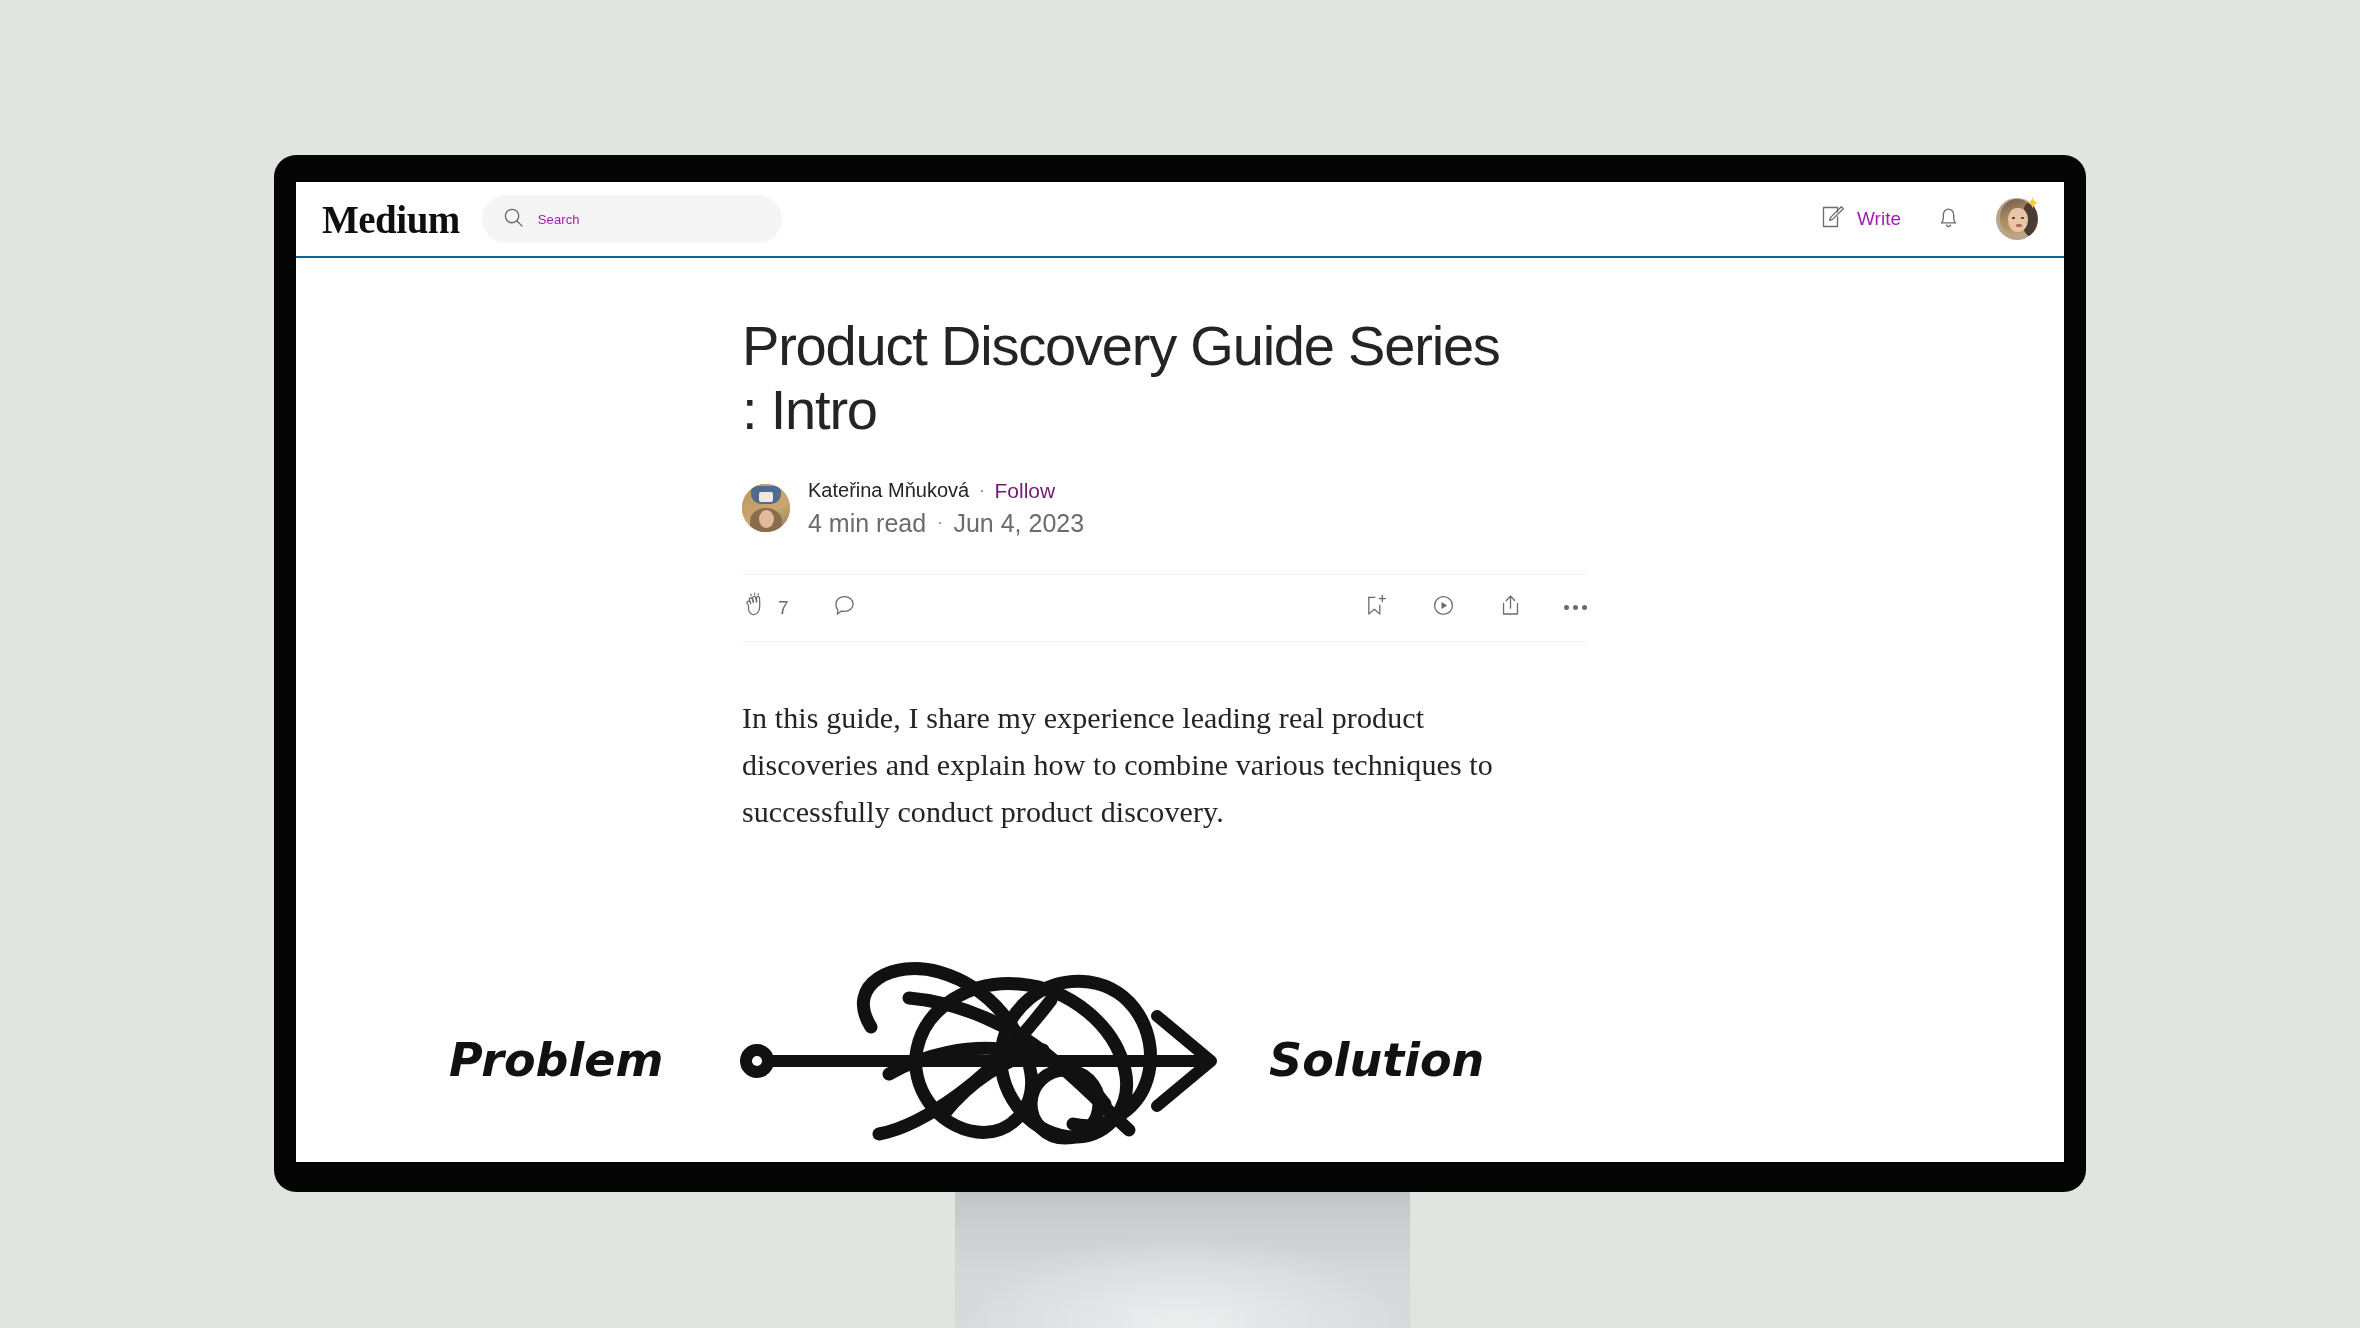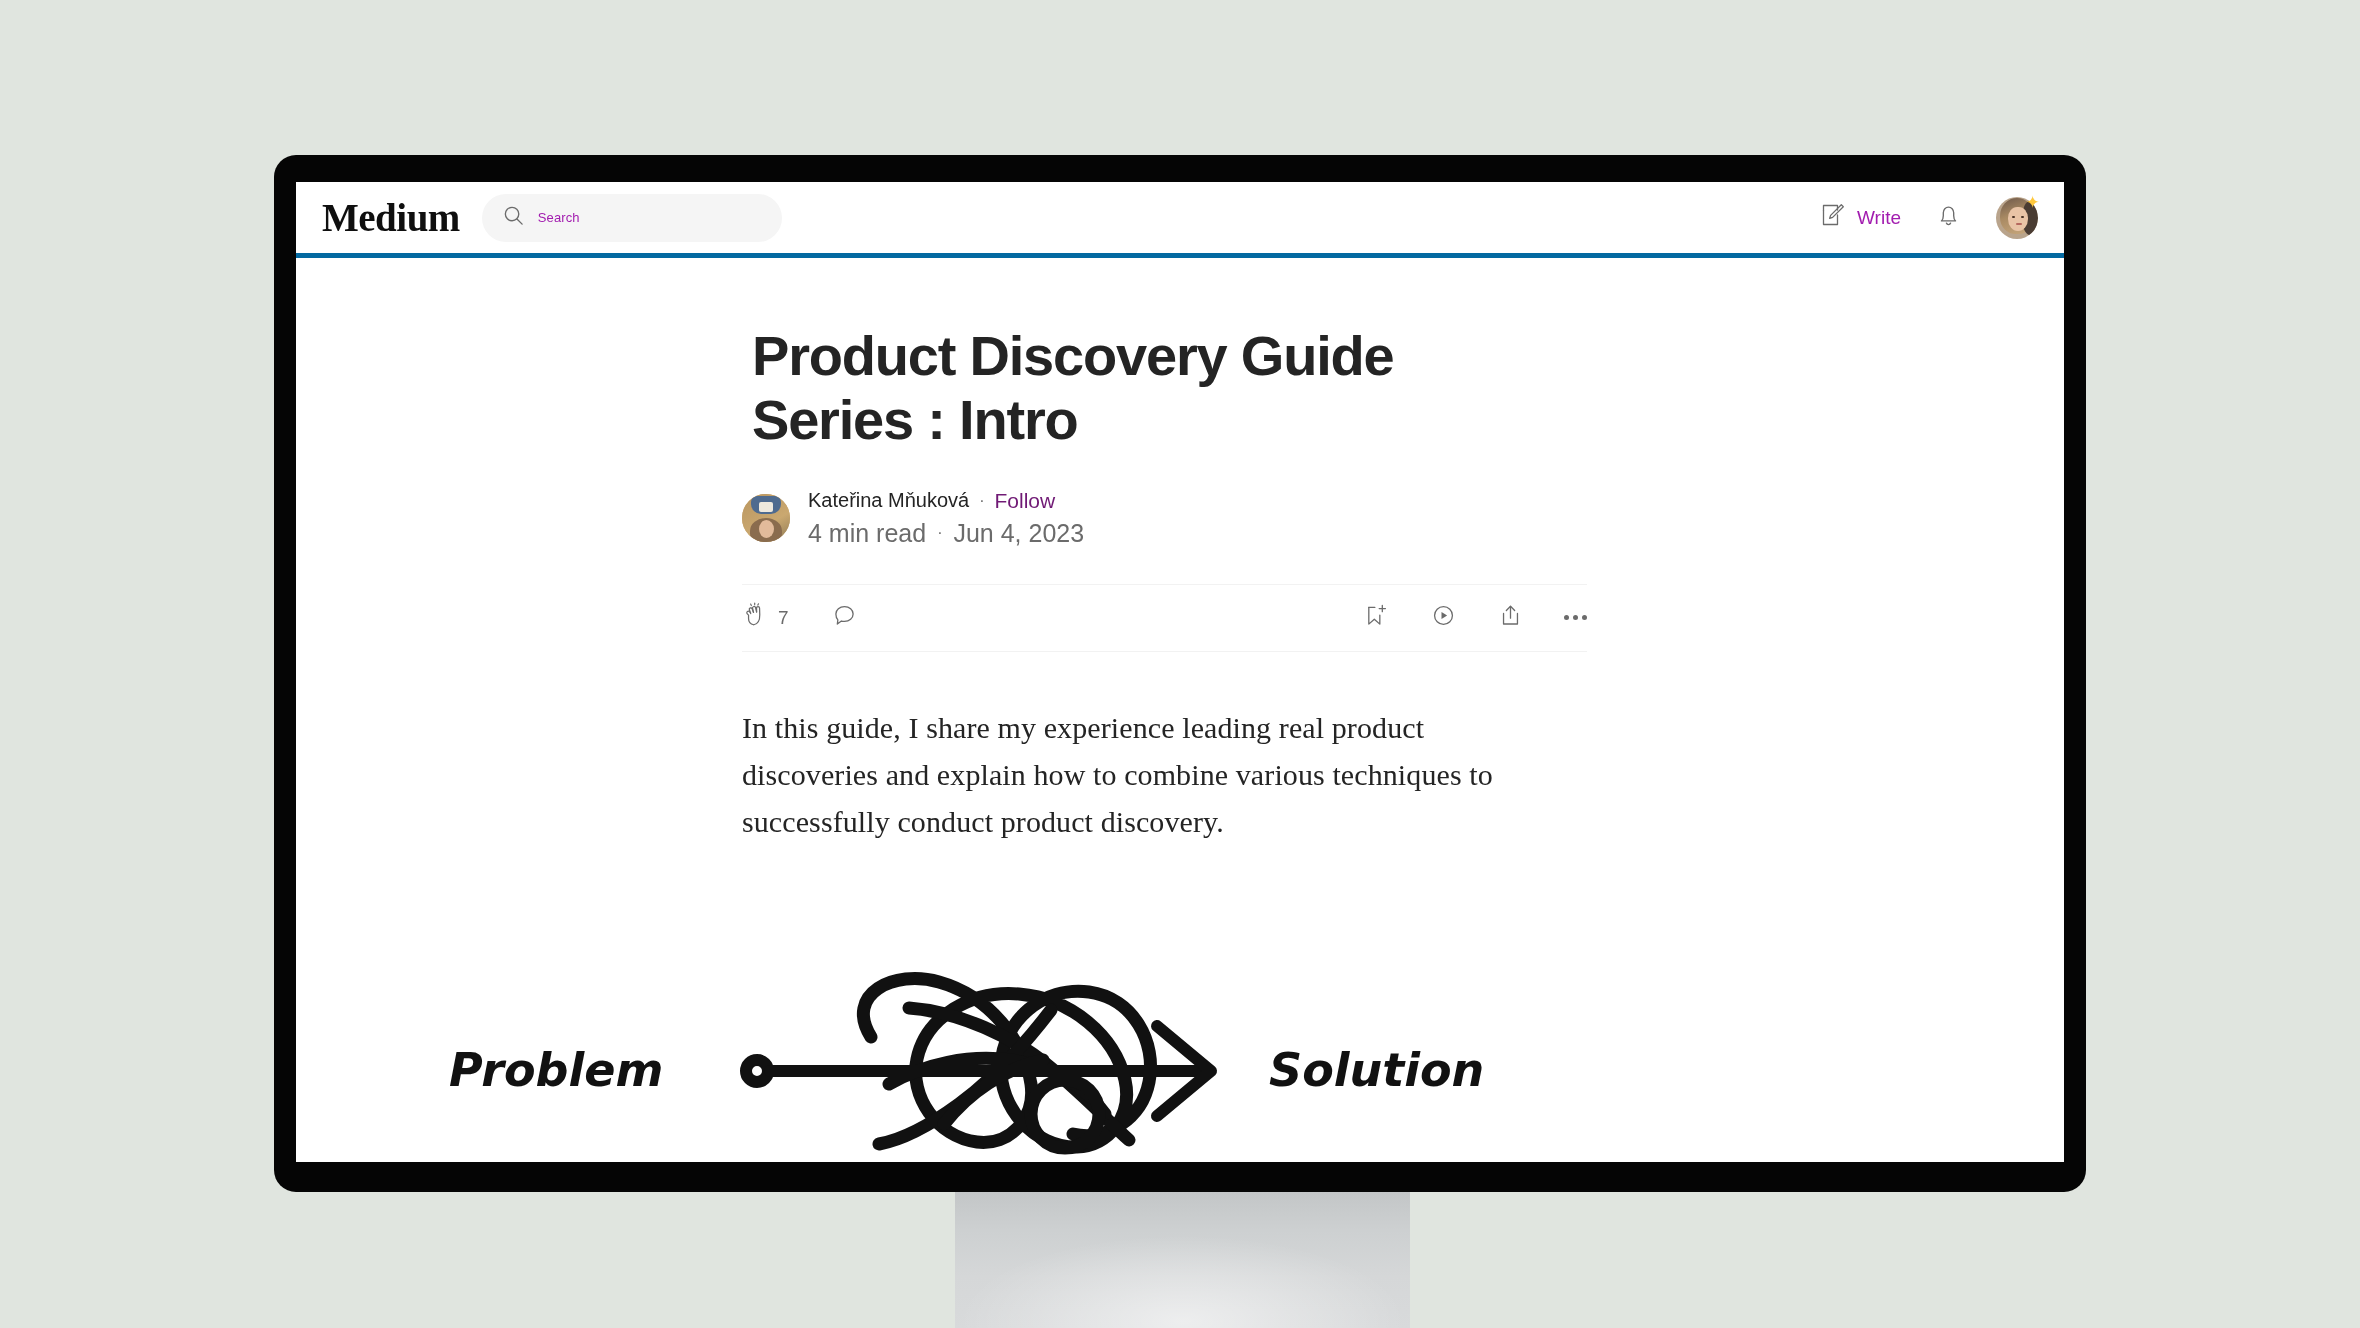--- a/index.html
+++ b/index.html
@@ -46,21 +46,21 @@
   #stand-shade {
     position: absolute;
     inset: 0;
     background: radial-gradient(ellipse 70% 90% at 50% 95%, rgba(255,255,255,0.55), rgba(255,255,255,0) 70%);
   }
 
   
   #site-header {
     height: 76px;
     box-sizing: border-box;
-    border-bottom: 5px solid #0369a1;
+    border-bottom: 2px solid #0369a1;
     display: flex;
     align-items: center;
     padding: 0 26px 0 26px;
     background: #fff;
   }
   #brand {
     font-family: "Liberation Serif", serif;
     font-weight: 700;
     font-size: 39px;
     letter-spacing: -0.5px;
@@ -163,26 +163,26 @@
   
   #article {
     padding-top: 56px;
   }
   .col {
     width: 845px;
     margin: 0 auto 0 446px;
   }
   #article-title {
     font-family: "Liberation Sans", sans-serif;
-    font-weight: 700;
+    font-weight: 400;
     font-size: 56px;
     line-height: 1.14;
     letter-spacing: -1.2px;
     color: #242424;
-    margin: 10px;
+    margin: 0;
     max-width: 760px;
   }
   #byline {
     display: flex;
     align-items: center;
     gap: 18px;
     margin-top: 37px;
   }
   .author-avatar {
     width: 48px;

